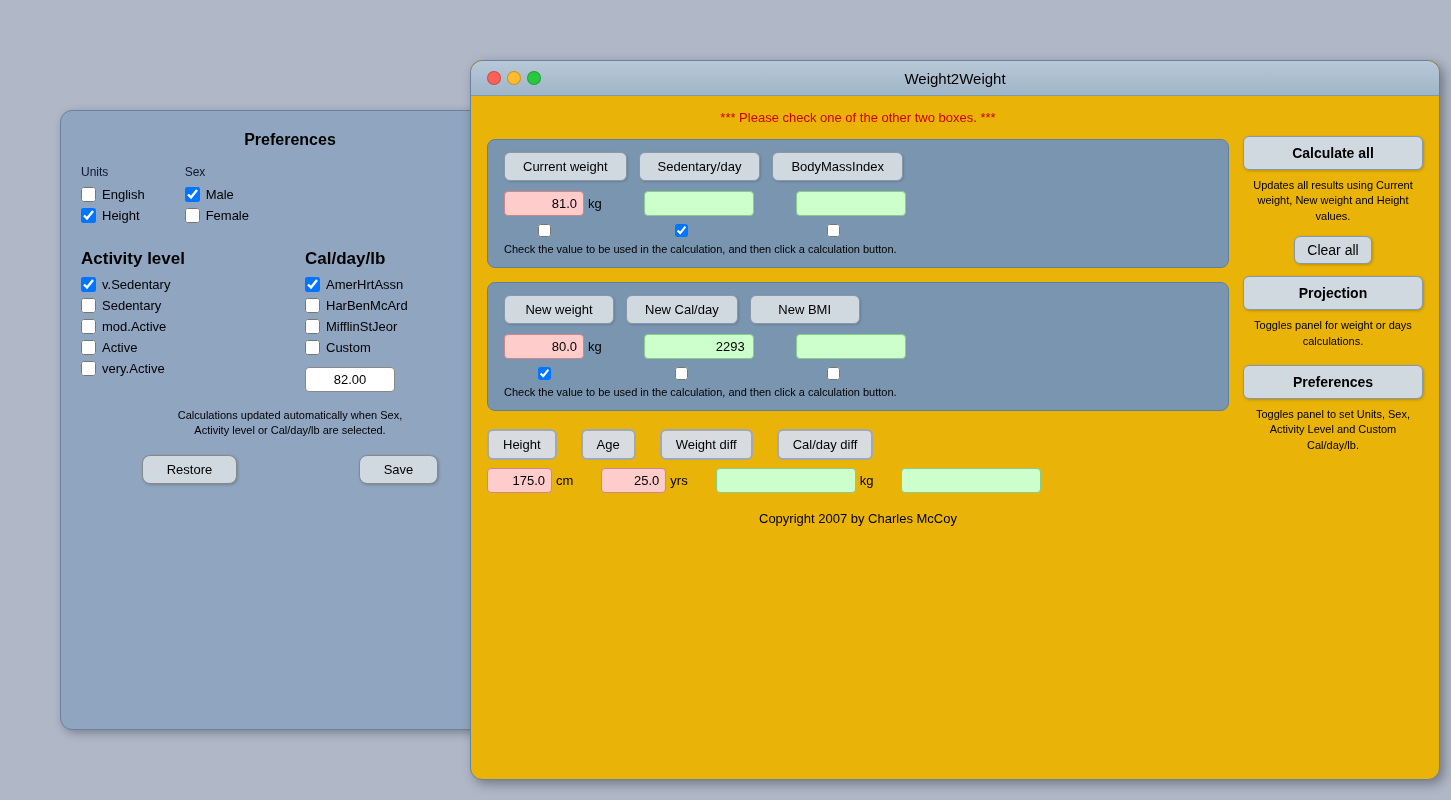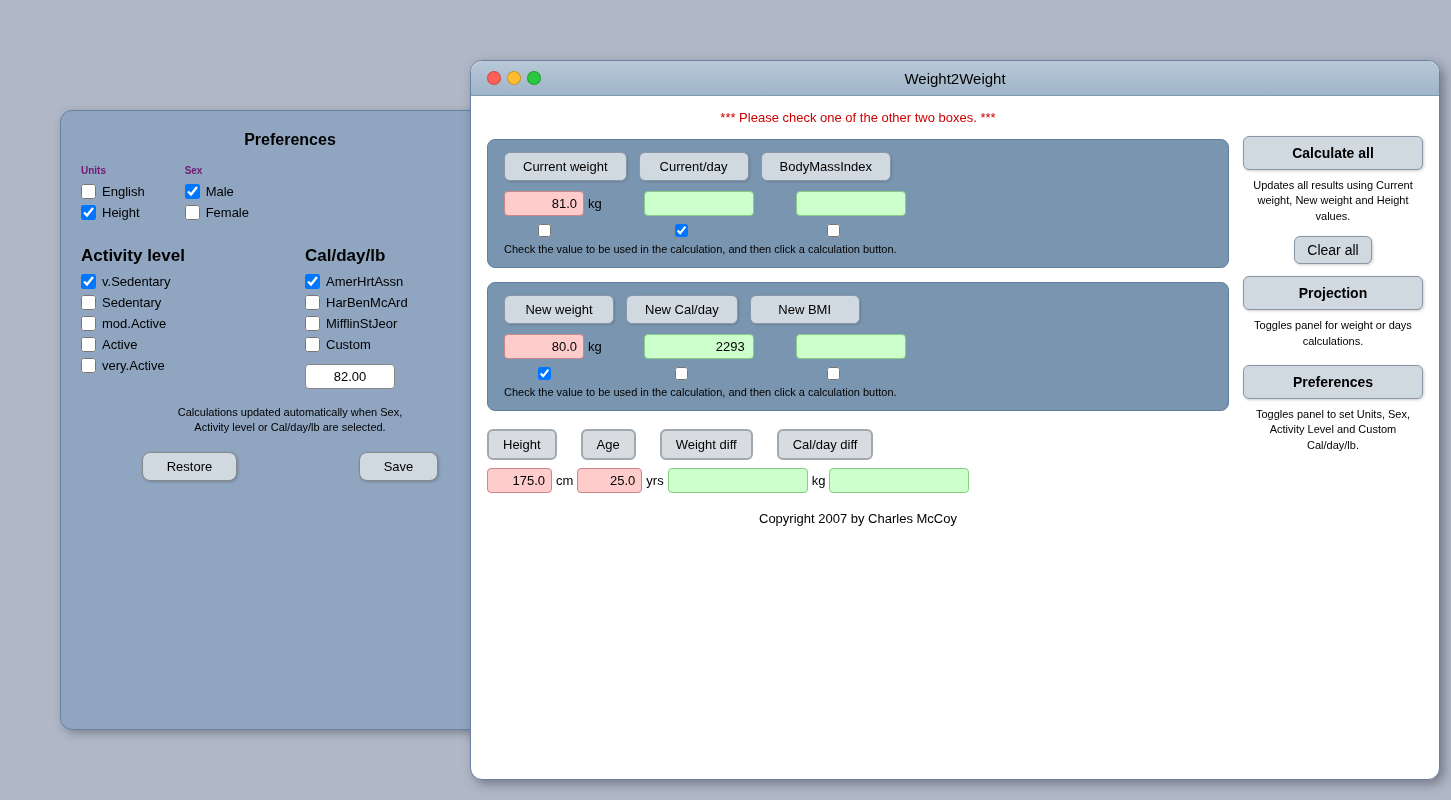--- a/index.html
+++ b/index.html
@@ -35,24 +35,24 @@
       margin-bottom: 16px;
     }
 
     .pref-columns {
       display: flex;
       gap: 40px;
       margin-bottom: 20px;
     }
 
     .pref-col-header {
-      font-weight: bold;
-      font-size: 10px;
+      font-weight: normal;
+      font-size: 12px;
       margin-bottom: 8px;
-      color: #701a75;
+      color: #0f172a;
     }
 
     .pref-row {
       display: flex;
       align-items: center;
       gap: 6px;
       margin-bottom: 6px;
       font-size: 13px;
       color: #000;
     }
@@ -115,21 +115,21 @@
       box-shadow: 1px 1px 3px rgba(0,0,0,0.2);
     }
 
     
     .main-window {
       position: absolute;
       left: 470px;
       top: 60px;
       width: 970px;
       height: 720px;
-      background: #ffffff;
+      background: #eab308;
       border-radius: 12px;
       border: 1px solid #6a82a0;
       box-shadow: 4px 4px 12px rgba(0,0,0,0.35);
     }
 
     .title-bar {
       display: flex;
       align-items: center;
       padding: 10px 16px;
       background: linear-gradient(to bottom, #b8c8d8, #9fb5c8);
@@ -421,21 +421,21 @@
 
   <div style="display: flex; padding: 14px 16px; gap: 14px;">
 
     <div style="flex: 1;">
 
       <div class="warning-text">*** Please check one of the other two boxes. ***</div>
 
       <div class="calc-section">
         <div class="calc-row-buttons">
           <button class="calc-btn">Current weight</button>
-          <button class="calc-btn">Current/day</button>
+          <button class="calc-btn">Sedentary/day</button>
           <button class="calc-btn">BodyMassIndex</button>
         </div>
         <div class="calc-inputs-row">
           <div class="input-with-unit">
             <input type="text" class="input-pink" value="81.0" style="">
             <span class="unit-label">kg</span>
           </div>
           <div style="width: 18px;"></div>
           <input type="text" class="input-green" value="" style="">
           <div style="width: 18px;"></div>
@@ -488,21 +488,21 @@
         </div>
         <div class="calc-note">Check the value to be used in the calculation, and then click a calculation button.</div>
       </div>
 
       <div style="display: flex; align-items: center; gap: 24px; padding: 4px 0;">
         <button class="highlighted-btn">Height</button>
         <button class="highlighted-btn">Age</button>
         <button class="highlighted-btn">Weight diff</button>
         <button class="highlighted-btn">Cal/day diff</button>
       </div>
-      <div style="display: flex; align-items: center; gap: 4px; padding: 4px 0;">
+      <div style="display: flex; align-items: center; gap: 28px; padding: 4px 0;">
         <div class="input-with-unit">
           <input type="text" class="input-pink" style="width: 65px;" value="175.0">
           <span class="unit-label">cm</span>
         </div>
         <div class="input-with-unit">
           <input type="text" class="input-pink" style="width: 65px;" value="25.0">
           <span class="unit-label">yrs</span>
         </div>
         <div class="input-with-unit">
           <input type="text" class="input-green-wide" value="" style="">

